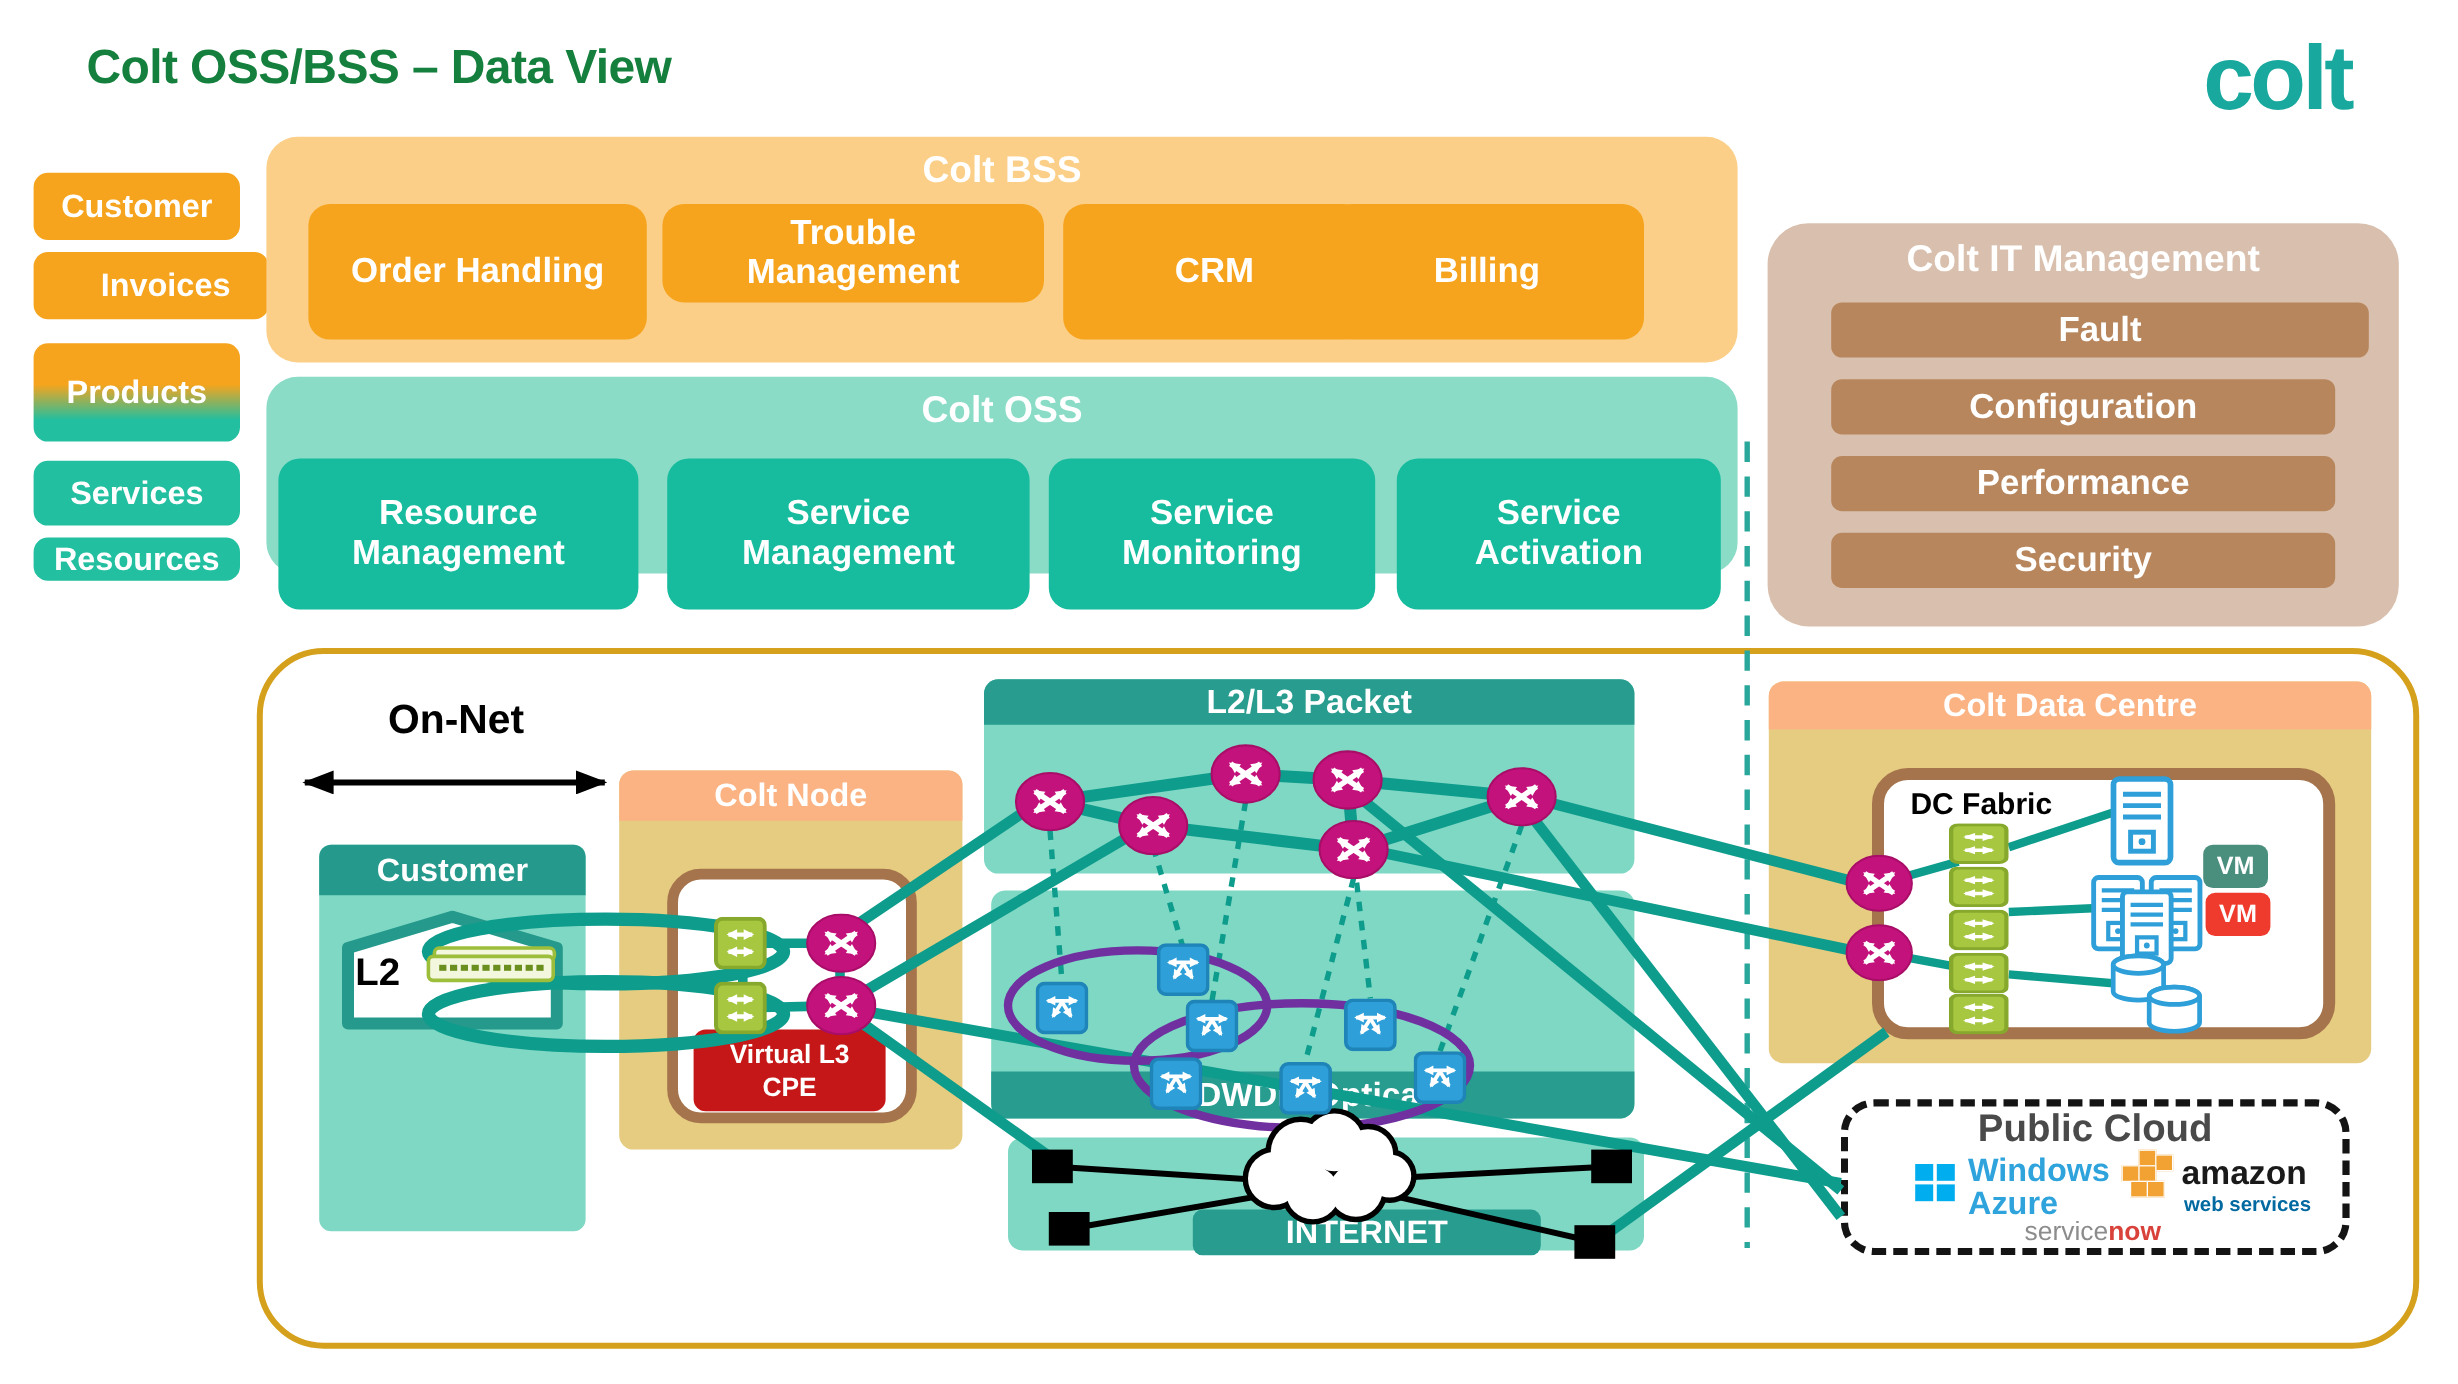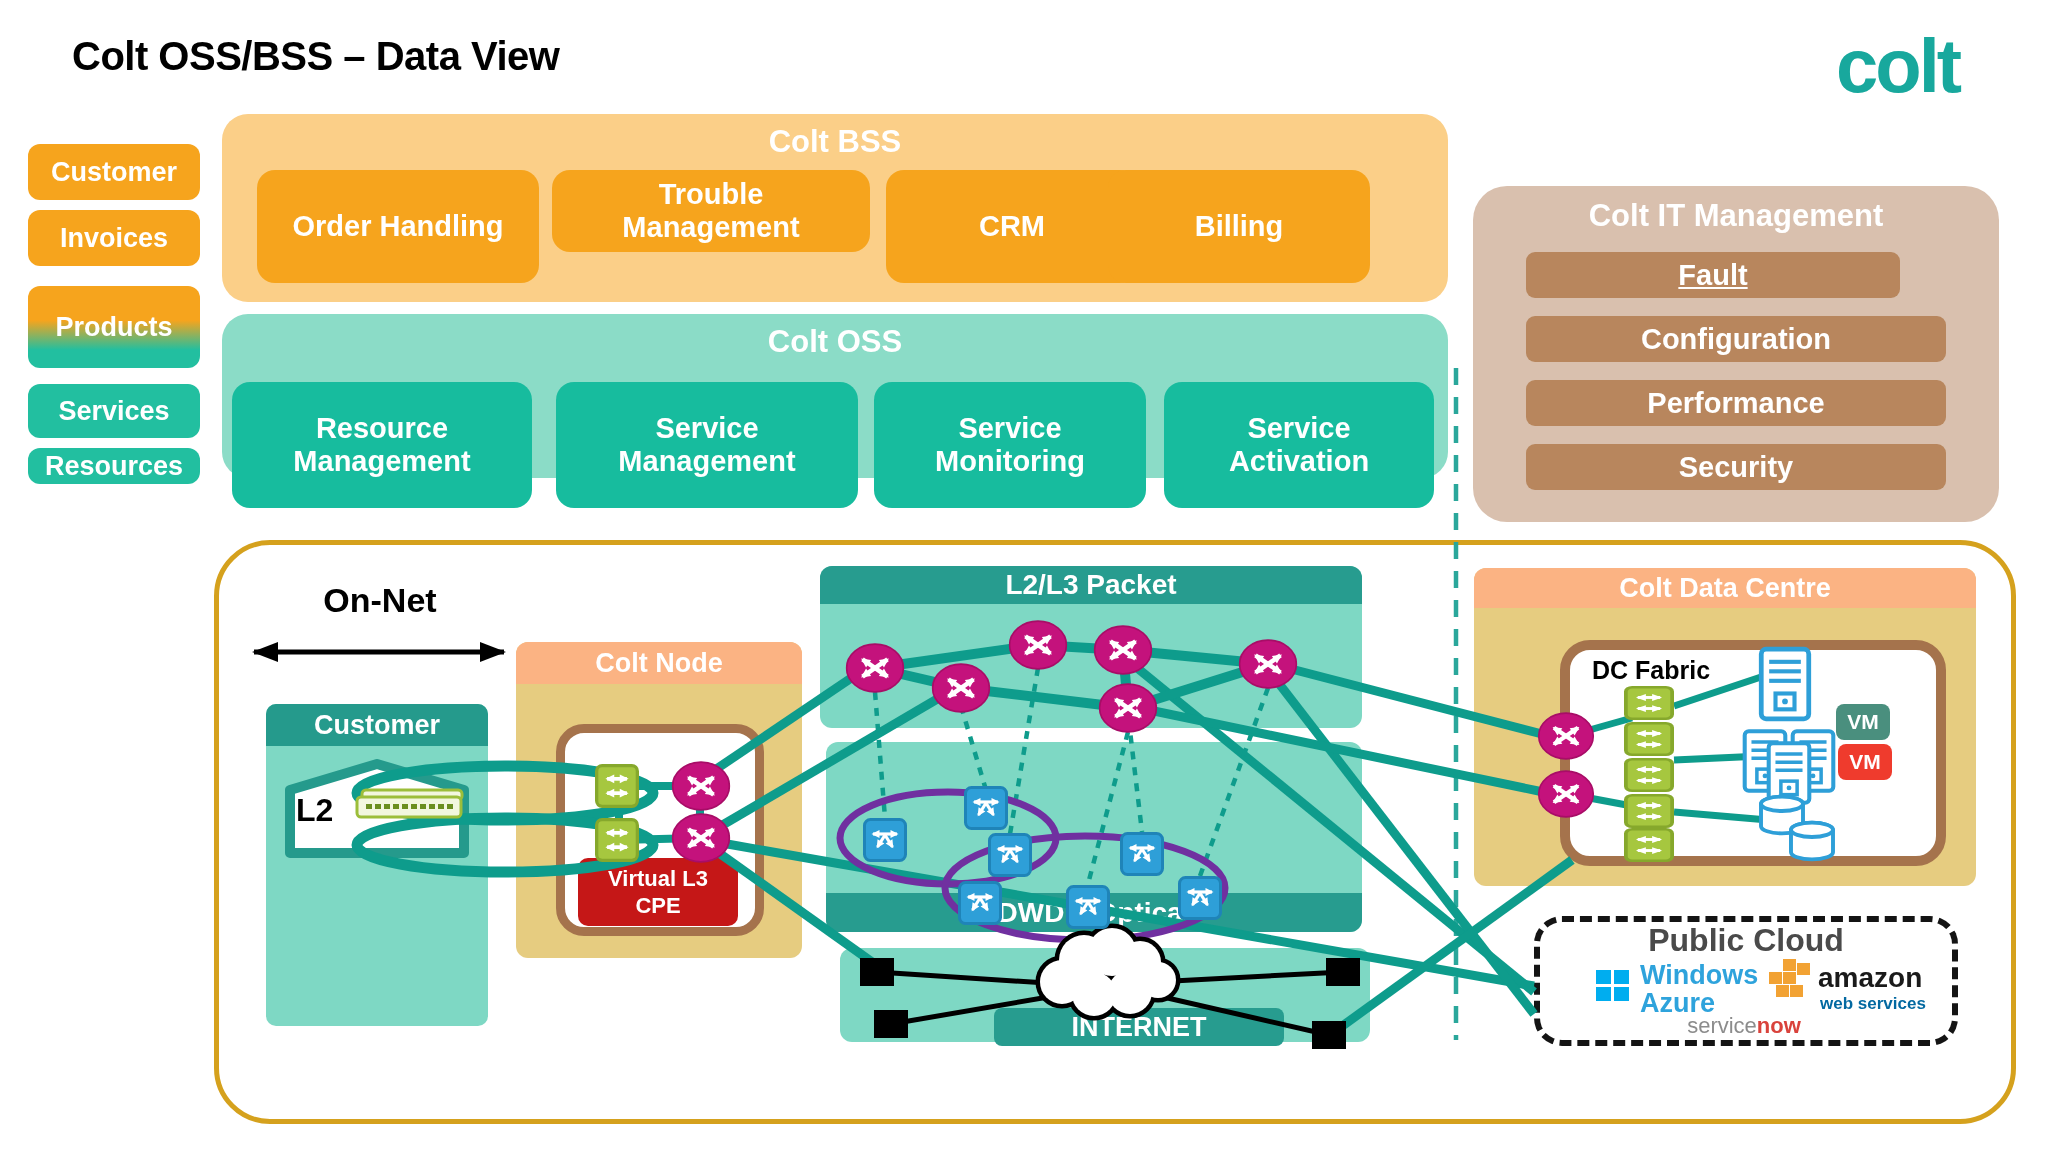--- a/index.html
+++ b/index.html
@@ -15,25 +15,25 @@
   .ossbox{background:#17BC9E;}
   .hdrbar{font-size:27px;}
   .z1{z-index:1;} .z2{z-index:5;} .z3{z-index:10;}
   svg{display:block;}
 </style>
 </head>
 <body>
 
 <div class="canvas">
 
-  <div class="abs z1" style="left:72px;top:34px;font-size:40px;font-weight:bold;color:#000000;letter-spacing:-0.5px;">Colt OSS/BSS – Data View</div>
+  <div class="abs z1" style="left:72px;top:34px;font-size:40px;font-weight:bold;color:#15803d;letter-spacing:-0.5px;">Colt OSS/BSS – Data View</div>
   <div class="abs z1" style="left:1836px;top:22px;font-size:76px;font-weight:bold;color:#18A89D;letter-spacing:-3px;">colt</div>
 
   <div class="abs ctr wb pill sideitem z1" style="top:144px;background:#F6A41D;">Customer</div>
-  <div class="abs ctr wb pill sideitem z1" style="top:210px;background:#F6A41D;">Invoices</div>
+  <div class="abs ctr wb pill sideitem z1" style="top:210px;background:#F6A41D;padding-left:24px;">Invoices</div>
   <div class="abs ctr wb pill sideitem z1" style="top:286px;height:82px;background:linear-gradient(#F6A41D 42%, #22BFA0 78%);">Products</div>
   <div class="abs ctr wb pill sideitem z1" style="top:384px;height:54px;background:#22BFA0;">Services</div>
   <div class="abs ctr wb pill sideitem z1" style="top:448px;height:36px;background:#22BFA0;">Resources</div>
 
   <div class="abs z1" style="left:222px;top:114px;width:1226px;height:188px;background:#FBCF88;border-radius:26px;"></div>
   <div class="abs ctr wb z1" style="left:222px;top:122px;width:1226px;height:40px;font-size:31px;">Colt BSS</div>
   <div class="abs ctr wb bigbox z1" style="left:257px;top:170px;width:282px;height:113px;">
       <span>Order Handling</span>
     </div>
   <div class="abs ctr wb bigbox z1" style="left:552px;top:170px;width:318px;height:82px;">
@@ -56,21 +56,21 @@
     </div>
   <div class="abs ctr wb bigbox ossbox z1" style="left:874px;top:382px;width:272px;height:126px;">
       <span>Service Monitoring</span>
     </div>
   <div class="abs ctr wb bigbox ossbox z1" style="left:1164px;top:382px;width:270px;height:126px;">
       <span>Service Activation</span>
     </div>
 
   <div class="abs z1" style="left:1473px;top:186px;width:526px;height:336px;background:#D9C0AE;border-radius:34px;"></div>
   <div class="abs ctr wb z1" style="left:1473px;top:196px;width:526px;height:40px;font-size:31px;">Colt IT Management</div>
-  <div class="abs ctr wb z1" style="left:1526px;top:252px;width:374px;height:46px;background:#B8865D;border-radius:9px;font-size:29px;text-decoration:underline;">Fault</div>
+  <div class="abs ctr wb z1" style="left:1526px;top:252px;width:448px;height:46px;background:#B8865D;border-radius:9px;font-size:29px;">Fault</div>
   <div class="abs ctr wb z1" style="left:1526px;top:316px;width:420px;height:46px;background:#B8865D;border-radius:9px;font-size:29px;">Configuration</div>
   <div class="abs ctr wb z1" style="left:1526px;top:380px;width:420px;height:46px;background:#B8865D;border-radius:9px;font-size:29px;">Performance</div>
   <div class="abs ctr wb z1" style="left:1526px;top:444px;width:420px;height:46px;background:#B8865D;border-radius:9px;font-size:29px;">Security</div>
 
   <div class="abs z1" style="left:214px;top:540px;width:1792px;height:574px;background:#fff;border:5px solid #D5A11D;border-radius:56px;"></div>
 
   <div class="abs ctr z1" style="left:290px;top:578px;width:180px;height:44px;font-size:34px;color:#000;font-weight:600;">On-Net</div>
 
   <div class="abs z1" style="left:266px;top:704px;width:222px;height:322px;background:#7ED8C4;border-radius:10px;"></div>
   <div class="abs ctr wb hdrbar z1" style="left:266px;top:704px;width:222px;height:42px;background:#259A8C;border-radius:10px 10px 0 0;">Customer</div>

